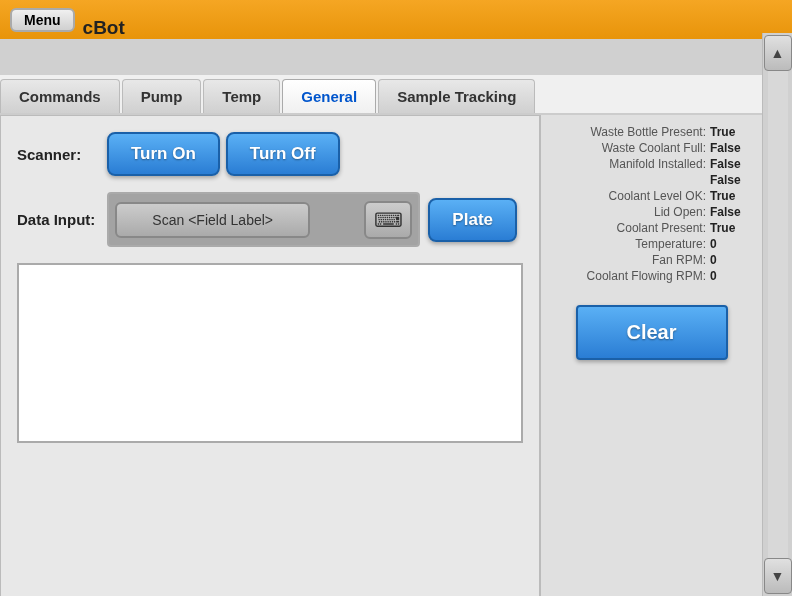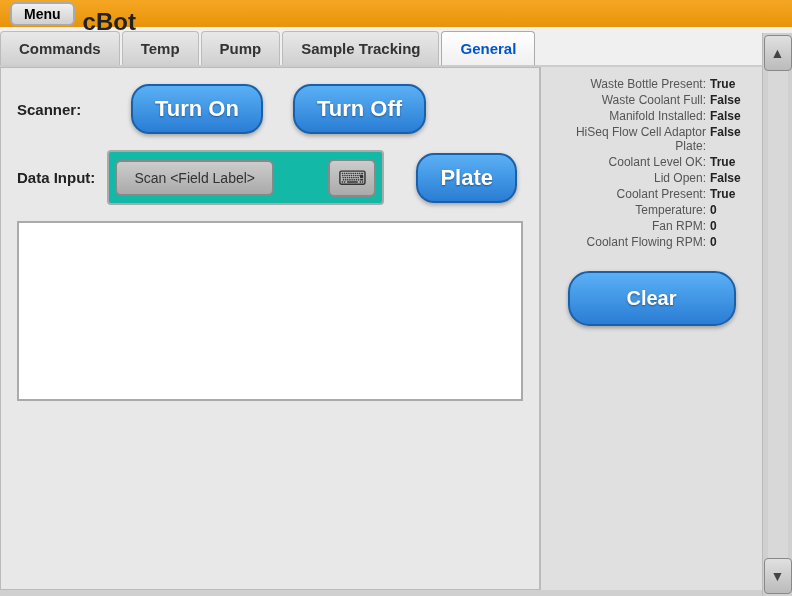--- a/index.html
+++ b/index.html
@@ -7,50 +7,51 @@
       width: 792px;
       height: 596px;
       font-family: Arial, sans-serif;
       background: #d0d0d0;
       overflow: hidden;
       position: relative;
     }
 
     
     #titlebar {
-      height: 27px;
+      height: 39px;
       background: linear-gradient(to bottom, #f5a623, #e8940a);
       display: flex;
       align-items: center;
       padding: 0 10px;
       gap: 8px;
     }
     #menu-button {
       background: linear-gradient(to bottom, #f0f0f0, #d0d0d0);
       border: 2px solid #aaa;
       border-radius: 6px;
       padding: 2px 12px;
       font-size: 14px;
       font-weight: bold;
       cursor: pointer;
     }
     #app-title {
-      font-size: 24px;
+      font-size: 19px;
       font-weight: bold;
       color: #222;
       margin-top: 16px;
     }
 
     
     #tabbar {
       height: 40px;
       background: #f0f0f0;
       border-bottom: 2px solid #ccc;
       display: flex;
       align-items: flex-end;
+      margin-top: 36px;
     }
     .tab {
       padding: 6px 18px;
       font-size: 15px;
       font-weight: bold;
       border: 1px solid #bbb;
       border-bottom: none;
       background: linear-gradient(to bottom, #e8e8e8, #d0d0d0);
       cursor: pointer;
       margin-right: 2px;
@@ -91,36 +92,35 @@
     .row-label {
       font-size: 15px;
       font-weight: bold;
       color: #222;
       min-width: 90px;
     }
 
     .btn-blue {
       background: linear-gradient(to bottom, #5ab0f5, #2a7dd4);
       border: 2px solid #1a60a8;
-      border-radius: 18px;
+      border-radius: 8px;
       color: white;
-      font-size: 22px;
+      font-size: 17px;
       font-weight: bold;
       padding: 10px 22px;
       cursor: pointer;
       margin-right: 6px;
       text-shadow: 0 1px 2px rgba(0,0,0,0.4);
       box-shadow: 0 2px 4px rgba(0,0,0,0.3);
-      margin-left: 24px;
     }
 
     
     .data-input-container {
       border: 2px solid #aaa;
-      background: #14b8a6;
+      background: #a3a3a3;
       border-radius: 4px;
       display: flex;
       align-items: center;
       padding: 4px 6px;
       width: 340px;
       height: 55px;
       margin-right: 8px;
       gap: 48px;
     }
     .scan-field-btn {
@@ -188,29 +188,29 @@
     }
     .status-val {
       min-width: 40px;
       color: #222;
       font-weight: bold;
     }
 
     .clear-btn {
       background: linear-gradient(to bottom, #5ab0f5, #2a7dd4);
       border: 2px solid #1a60a8;
-      border-radius: 21px;
+      border-radius: 4px;
       color: white;
       font-size: 20px;
       font-weight: bold;
       padding: 14px 0;
       cursor: pointer;
       text-shadow: 0 1px 2px rgba(0,0,0,0.4);
       box-shadow: 0 2px 4px rgba(0,0,0,0.3);
-      width: 168px;
+      width: 152px;
       text-align: center;
       margin: 20px auto 16px auto;
     }
 
     
     #scrollbar {
       width: 30px;
       position: absolute;
       right: 0;
       top: 33px;
@@ -250,24 +250,24 @@
 </head>
 <body>
 
 <div id="titlebar">
   <button id="menu-button">Menu</button>
   <span id="app-title">cBot</span>
 </div>
 
 <div id="tabbar">
   <div class="tab">Commands</div>
+  <div class="tab">Pump</div>
   <div class="tab">Temp</div>
-  <div class="tab">Pump</div>
+  <div class="tab active">General</div>
   <div class="tab">Sample Tracking</div>
-  <div class="tab active">General</div>
 </div>
 
 <div id="main">
   <div id="main-content">
 
     <div id="left-panel">
 
       <div class="row">
         <span class="row-label">Scanner:</span>
         <button class="btn-blue">Turn On</button>
@@ -298,21 +298,20 @@
     </div>
           <div class="status-row">
       <span class="status-key">Waste Coolant Full:</span>
       <span class="status-val">False</span>
     </div>
           <div class="status-row">
       <span class="status-key">Manifold Installed:</span>
       <span class="status-val">False</span>
     </div>
           <div class="status-row">
-      <span class="status-key">HiSeq Flow Cell Adaptor Plate:</span>
       <span class="status-val">False</span>
     </div>
           <div class="status-row">
       <span class="status-key">Coolant Level OK:</span>
       <span class="status-val">True</span>
     </div>
           <div class="status-row">
       <span class="status-key">Lid Open:</span>
       <span class="status-val">False</span>
     </div>

